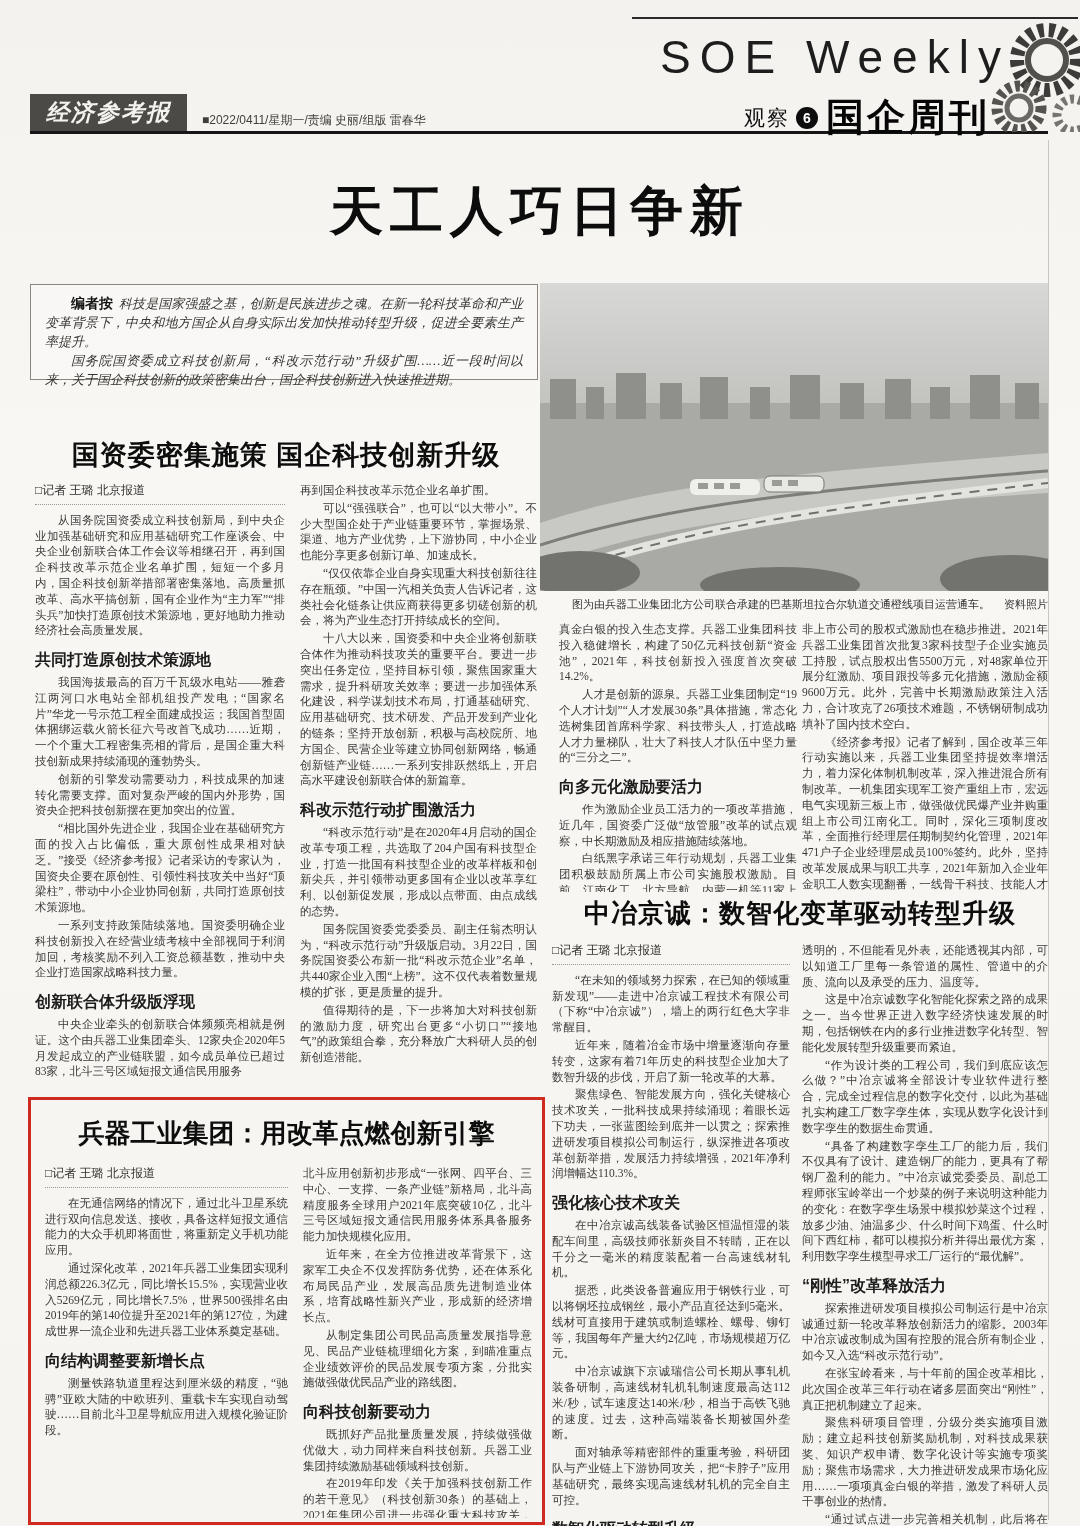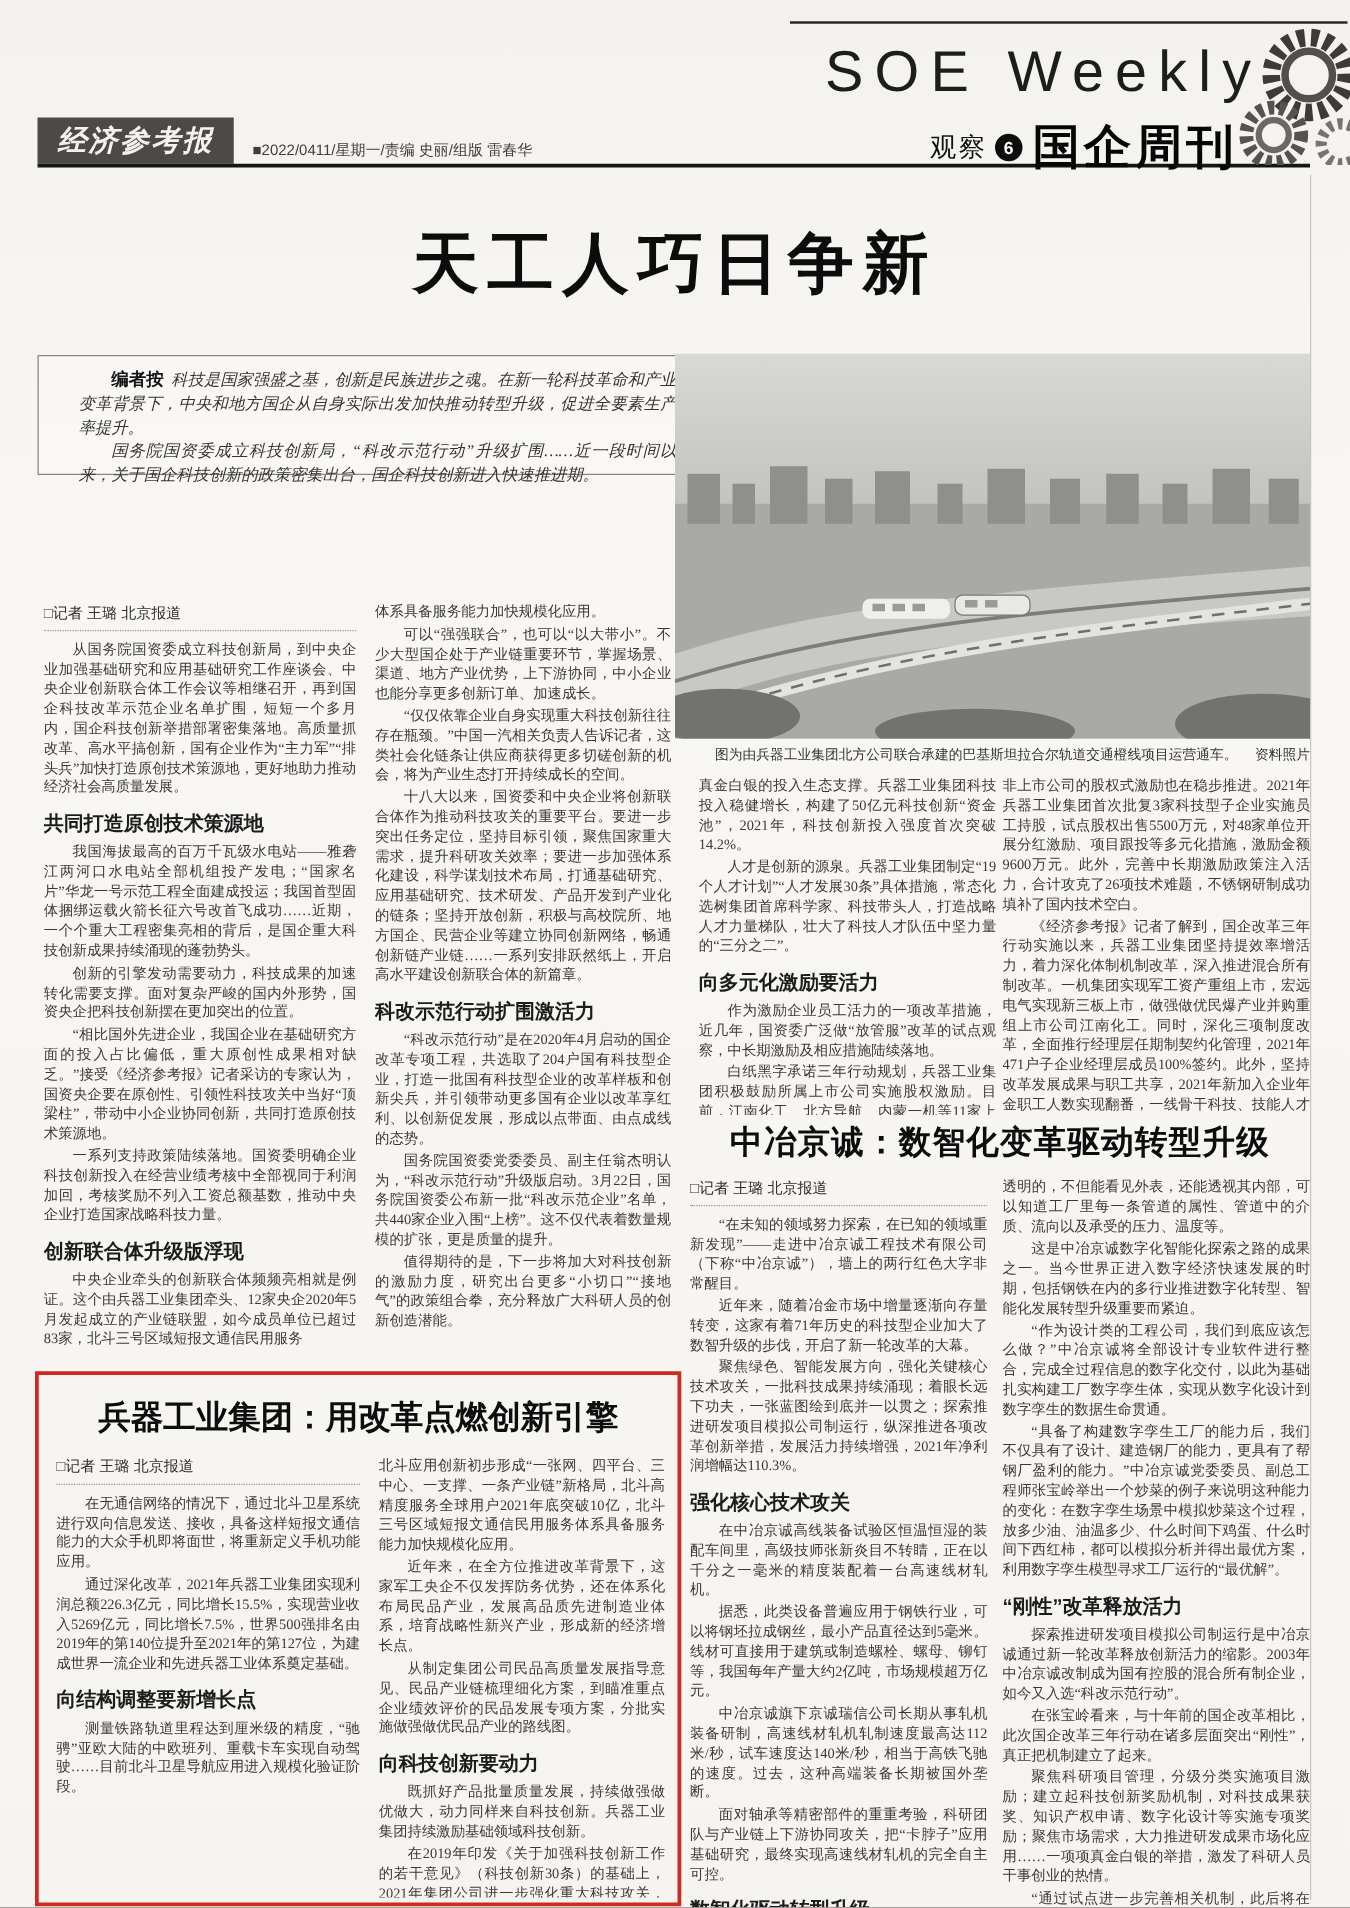--- a/index.html
+++ b/index.html
@@ -31,21 +31,21 @@
     margin:0 8px 0 6px;font-family:"Liberation Sans","DejaVu Sans",sans-serif;font-weight:bold;}
   .section-cn{font-family:Liberation Serif, serif;
     font-size:38px;font-weight:900;color:#060606;vertical-align:middle;letter-spacing:3px;}
   .gears{left:985px;top:20px;width:95px;height:112px;}
   
   .main-headline{left:0;top:176px;width:1080px;text-align:center;
     font-family:"Liberation Sans","DejaVu Sans",sans-serif;
     font-size:53px;font-weight:900;letter-spacing:7px;color:#0c0c0c;}
   
   .note-box{left:30px;top:284px;width:478px;height:76px;border:1px solid #8a8781;
-    padding:9px 32px;background:rgba(255,255,255,0.25);}
+    padding:9px 14px;background:rgba(255,255,255,0.25);}
   .note-text{font-size:13px;line-height:19px;text-align:justify;font-style:italic;color:#353431;}
   .note-text p{margin:0;text-indent:2em;}
   .note-label{font-style:normal;font-weight:bold;font-size:14px;color:#151515;
     font-family:"Liberation Sans","DejaVu Sans",sans-serif;margin-right:6px;}
   
   .photo{left:540px;top:283px;width:508px;height:308px;overflow:hidden;background:#cfcfcd;}
   .caption{left:540px;top:597px;width:508px;font-size:11px;line-height:15px;
     color:#333;text-align:right;}
   .caption .credit{margin-left:14px;}
   
@@ -146,33 +146,34 @@
         <ellipse cx="40" cy="290" rx="60" ry="22"></ellipse>
           <ellipse cx="470" cy="296" rx="70" ry="24"></ellipse>
         <ellipse cx="240" cy="302" rx="80" ry="18"></ellipse>
       </g>
     </svg>
   </div>
   <div class="abs caption">
     <span>图为由兵器工业集团北方公司联合承建的巴基斯坦拉合尔轨道交通橙线项目运营通车。</span><span class="credit">资料照片</span>
   </div>
 
+  <div class="abs art-headline h-a1">国资委密集施策 国企科技创新升级</div>
   <div class="abs col colA1-1">
       <div class="byline">□记者 王璐 北京报道</div>
       <p class="para">从国务院国资委成立科技创新局，到中央企业加强基础研究和应用基础研究工作座谈会、中央企业创新联合体工作会议等相继召开，再到国企科技改革示范企业名单扩围，短短一个多月内，国企科技创新举措部署密集落地。高质量抓改革、高水平搞创新，国有企业作为“主力军”“排头兵”加快打造原创技术策源地，更好地助力推动经济社会高质量发展。</p>
       <h3 class="subhead">共同打造原创技术策源地</h3>
       <p class="para">我国海拔最高的百万千瓦级水电站——雅砻江两河口水电站全部机组投产发电；“国家名片”华龙一号示范工程全面建成投运；我国首型固体捆绑运载火箭长征六号改首飞成功……近期，一个个重大工程密集亮相的背后，是国企重大科技创新成果持续涌现的蓬勃势头。</p>
       <p class="para">创新的引擎发动需要动力，科技成果的加速转化需要支撑。面对复杂严峻的国内外形势，国资央企把科技创新摆在更加突出的位置。</p>
       <p class="para">“相比国外先进企业，我国企业在基础研究方面的投入占比偏低，重大原创性成果相对缺乏。”接受《经济参考报》记者采访的专家认为，国资央企要在原创性、引领性科技攻关中当好“顶梁柱”，带动中小企业协同创新，共同打造原创技术策源地。</p>
       <p class="para">一系列支持政策陆续落地。国资委明确企业科技创新投入在经营业绩考核中全部视同于利润加回，考核奖励不列入工资总额基数，推动中央企业打造国家战略科技力量。</p>
       <h3 class="subhead">创新联合体升级版浮现</h3>
       <p class="para">中央企业牵头的创新联合体频频亮相就是例证。这个由兵器工业集团牵头、12家央企2020年5月发起成立的产业链联盟，如今成员单位已超过83家，北斗三号区域短报文通信民用服务</p>
     </div>
   <div class="abs col colA1-2">
-      <p class="para noindent">体系具备服务能力加快规模化应用。</p>
+      <p class="para noindent">再到国企科技改革示范企业名单扩围。</p>
       <p class="para">可以“强强联合”，也可以“以大带小”。不少大型国企处于产业链重要环节，掌握场景、渠道、地方产业优势，上下游协同，中小企业也能分享更多创新订单、加速成长。</p>
       <p class="para">“仅仅依靠企业自身实现重大科技创新往往存在瓶颈。”中国一汽相关负责人告诉记者，这类社会化链条让供应商获得更多切磋创新的机会，将为产业生态打开持续成长的空间。</p>
       <p class="para">十八大以来，国资委和中央企业将创新联合体作为推动科技攻关的重要平台。要进一步突出任务定位，坚持目标引领，聚焦国家重大需求，提升科研攻关效率；要进一步加强体系化建设，科学谋划技术布局，打通基础研究、应用基础研究、技术研发、产品开发到产业化的链条；坚持开放创新，积极与高校院所、地方国企、民营企业等建立协同创新网络，畅通创新链产业链……一系列安排跃然纸上，开启高水平建设创新联合体的新篇章。</p>
       <h3 class="subhead">科改示范行动扩围激活力</h3>
       <p class="para">“科改示范行动”是在2020年4月启动的国企改革专项工程，共选取了204户国有科技型企业，打造一批国有科技型企业的改革样板和创新尖兵，并引领带动更多国有企业以改革享红利、以创新促发展，形成以点带面、由点成线的态势。</p>
       <p class="para">国务院国资委党委委员、副主任翁杰明认为，“科改示范行动”升级版启动。3月22日，国务院国资委公布新一批“科改示范企业”名单，共440家企业入围“上榜”。这不仅代表着数量规模的扩张，更是质量的提升。</p>
       <p class="para">值得期待的是，下一步将加大对科技创新的激励力度，研究出台更多“小切口”“接地气”的政策组合拳，充分释放广大科研人员的创新创造潜能。</p>
     </div>
 
   <div class="abs redbox">

